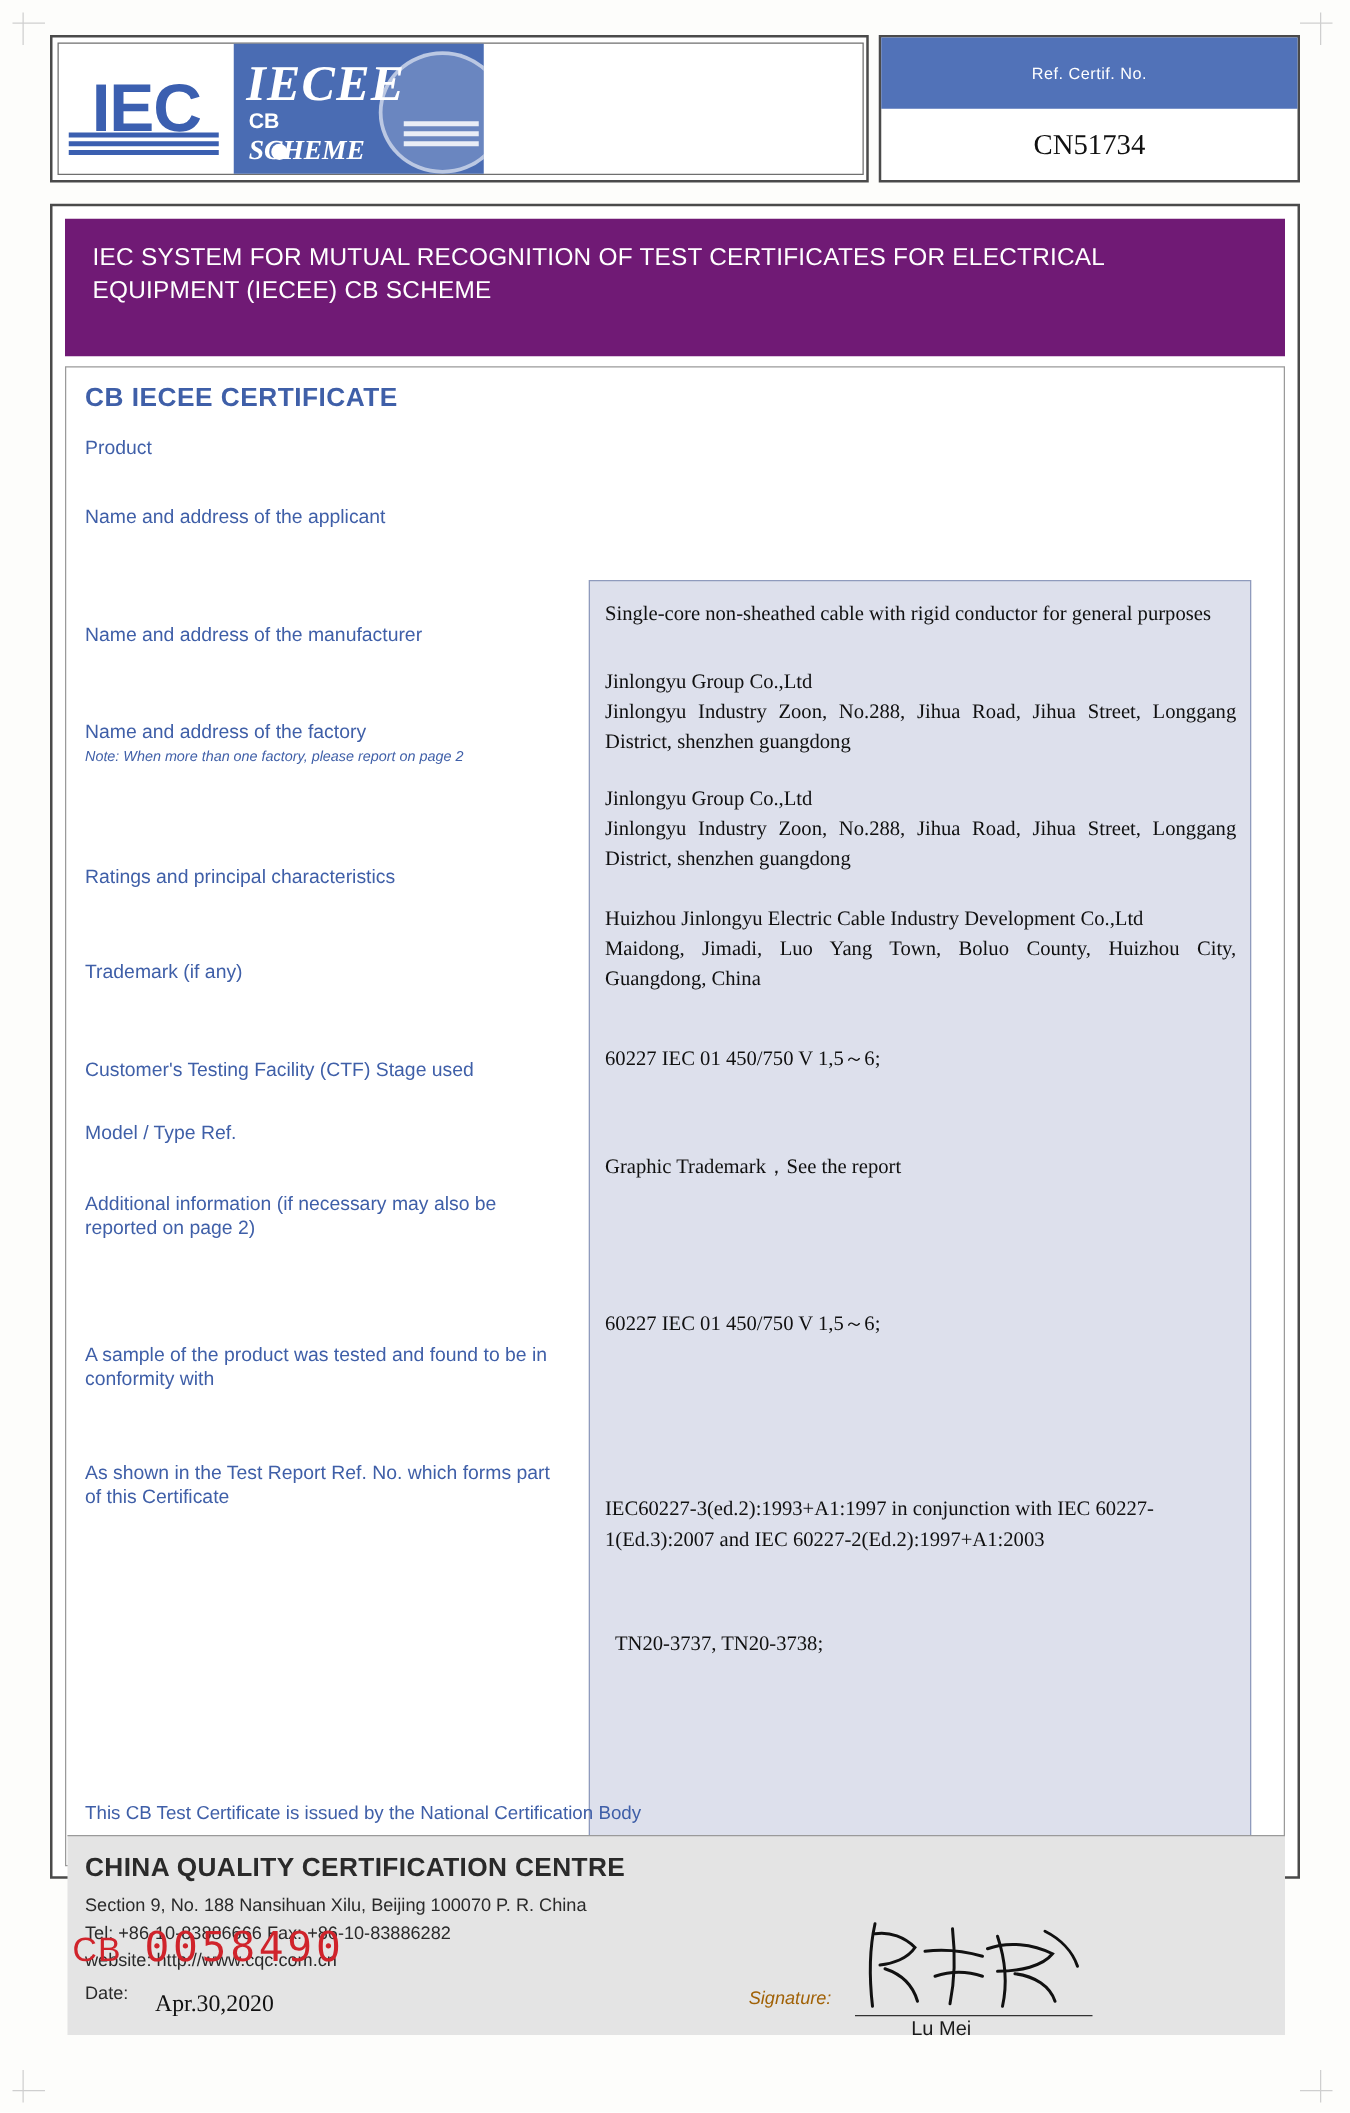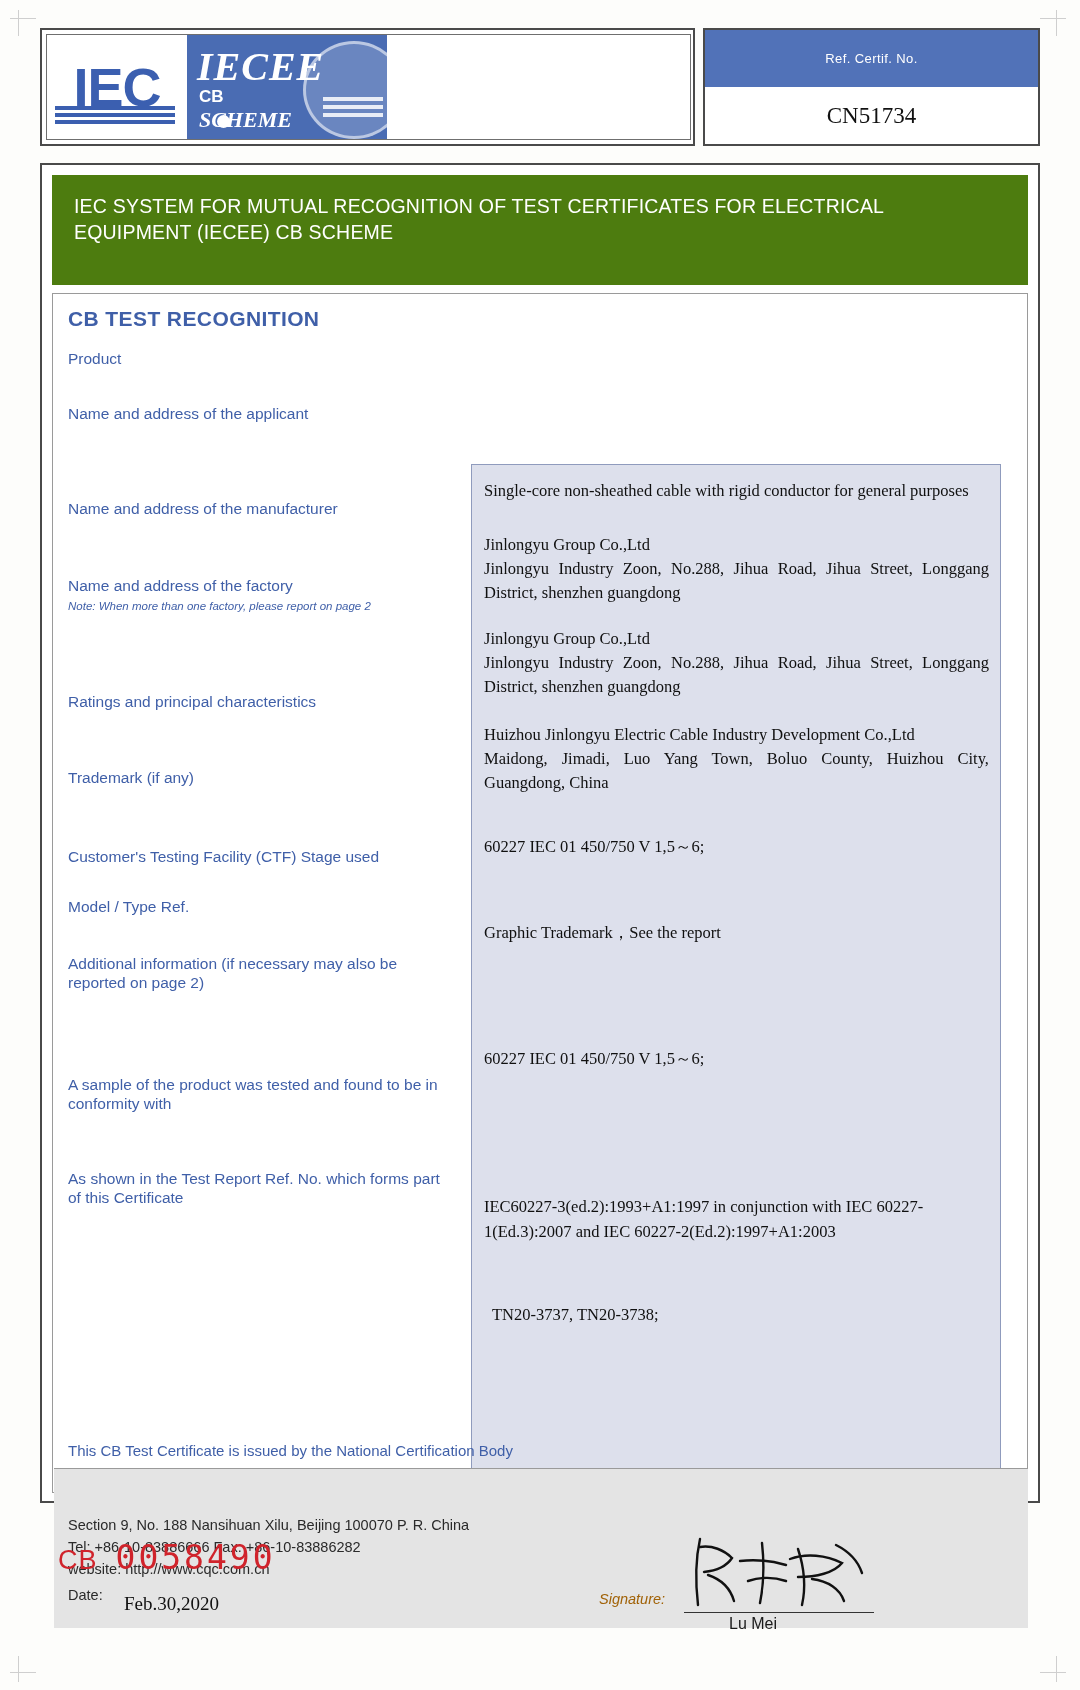--- a/index.html
+++ b/index.html
@@ -183,21 +183,21 @@
     border: 2px solid #4a4a4a;
     box-sizing: border-box;
     background: #fff;
   }
   .banner {
     position: absolute;
     left: 10px;
     top: 10px;
     width: 976px;
     height: 110px;
-    background: #4d7c0f;
+    background: #701a75;
     color: #fff;
     box-sizing: border-box;
     padding: 18px 22px 0 22px;
     font-size: 19.5px;
     line-height: 1.35;
     letter-spacing: 0.2px;
   }
   .inner-frame {
     position: absolute;
     left: 10px;
@@ -444,21 +444,21 @@
       <div class="ref-value">CN51734</div>
     </div>
   </div>
 
   <div class="body-frame">
 
     <div class="banner">IEC SYSTEM FOR MUTUAL RECOGNITION OF TEST CERTIFICATES FOR ELECTRICAL EQUIPMENT (IECEE) CB SCHEME</div>
 
     <div class="inner-frame">
 
-      <div class="cert-title">CB TEST RECOGNITION</div>
+      <div class="cert-title">CB IECEE CERTIFICATE</div>
 
       <div class="labels">
         <div class="lab" style="top:0px;">Product</div>
         <div class="lab" style="top:55px;">Name and address of the applicant</div>
         <div class="lab" style="top:150px;">Name and address of the manufacturer</div>
         <div class="lab" style="top:227px;">
           <span>Name and address of the factory</span>
           <small>Note: When more than one factory, please report on page 2</small>
         </div>
         <div class="lab" style="top:343px;">Ratings and principal characteristics</div>
@@ -483,27 +483,28 @@
         <div class="val" style="top:520px;"></div>
         <div class="val" style="top:582px;">60227 IEC 01 450/750 V 1,5～6;</div>
         <div class="val" style="top:640px;"></div>
         <div class="val" style="top:730px; text-align:left; line-height:1.5;">IEC60227-3(ed.2):1993+A1:1997 in conjunction with IEC 60227-1(Ed.3):2007 and IEC 60227-2(Ed.2):1997+A1:2003</div>
         <div class="val" style="top:838px; left:20px;">TN20-3737, TN20-3738;</div>
       </div>
 
       <div class="issued-line">This CB Test Certificate is issued by the National Certification Body</div>
 
       <div class="nb-box">
+        <div class="nb-name">CHINA QUALITY CERTIFICATION CENTRE</div>
         <div class="nb-line" style="top:48px;">Section 9, No. 188 Nansihuan Xilu, Beijing 100070 P. R. China</div>
         <div class="nb-line" style="top:70px;">Tel: +86-10-83886666     Fax: +86-10-83886282</div>
         <div class="nb-line" style="top:92px;">website: http://www.cqc.com.cn</div>
 
 
         <div class="date-row">Date:</div>
-        <div class="date-val">Feb.30,2020</div>
+        <div class="date-val">Apr.30,2020</div>
 
         <div class="sig-label">Signature:</div>
         <div class="sig-line"></div>
         <div class="sig-name">Lu Mei</div>
 
         <svg class="sig-mark" viewBox="0 0 190 82">
           <g fill="none" stroke="#111" stroke-width="2.4" stroke-linecap="round">
             <path d="M14 8 C10 26 9 48 12 74"></path>
             <path d="M14 16 C26 14 38 19 46 27 C40 36 28 40 18 41"></path>
             <path d="M22 44 C34 48 44 56 48 70"></path>

